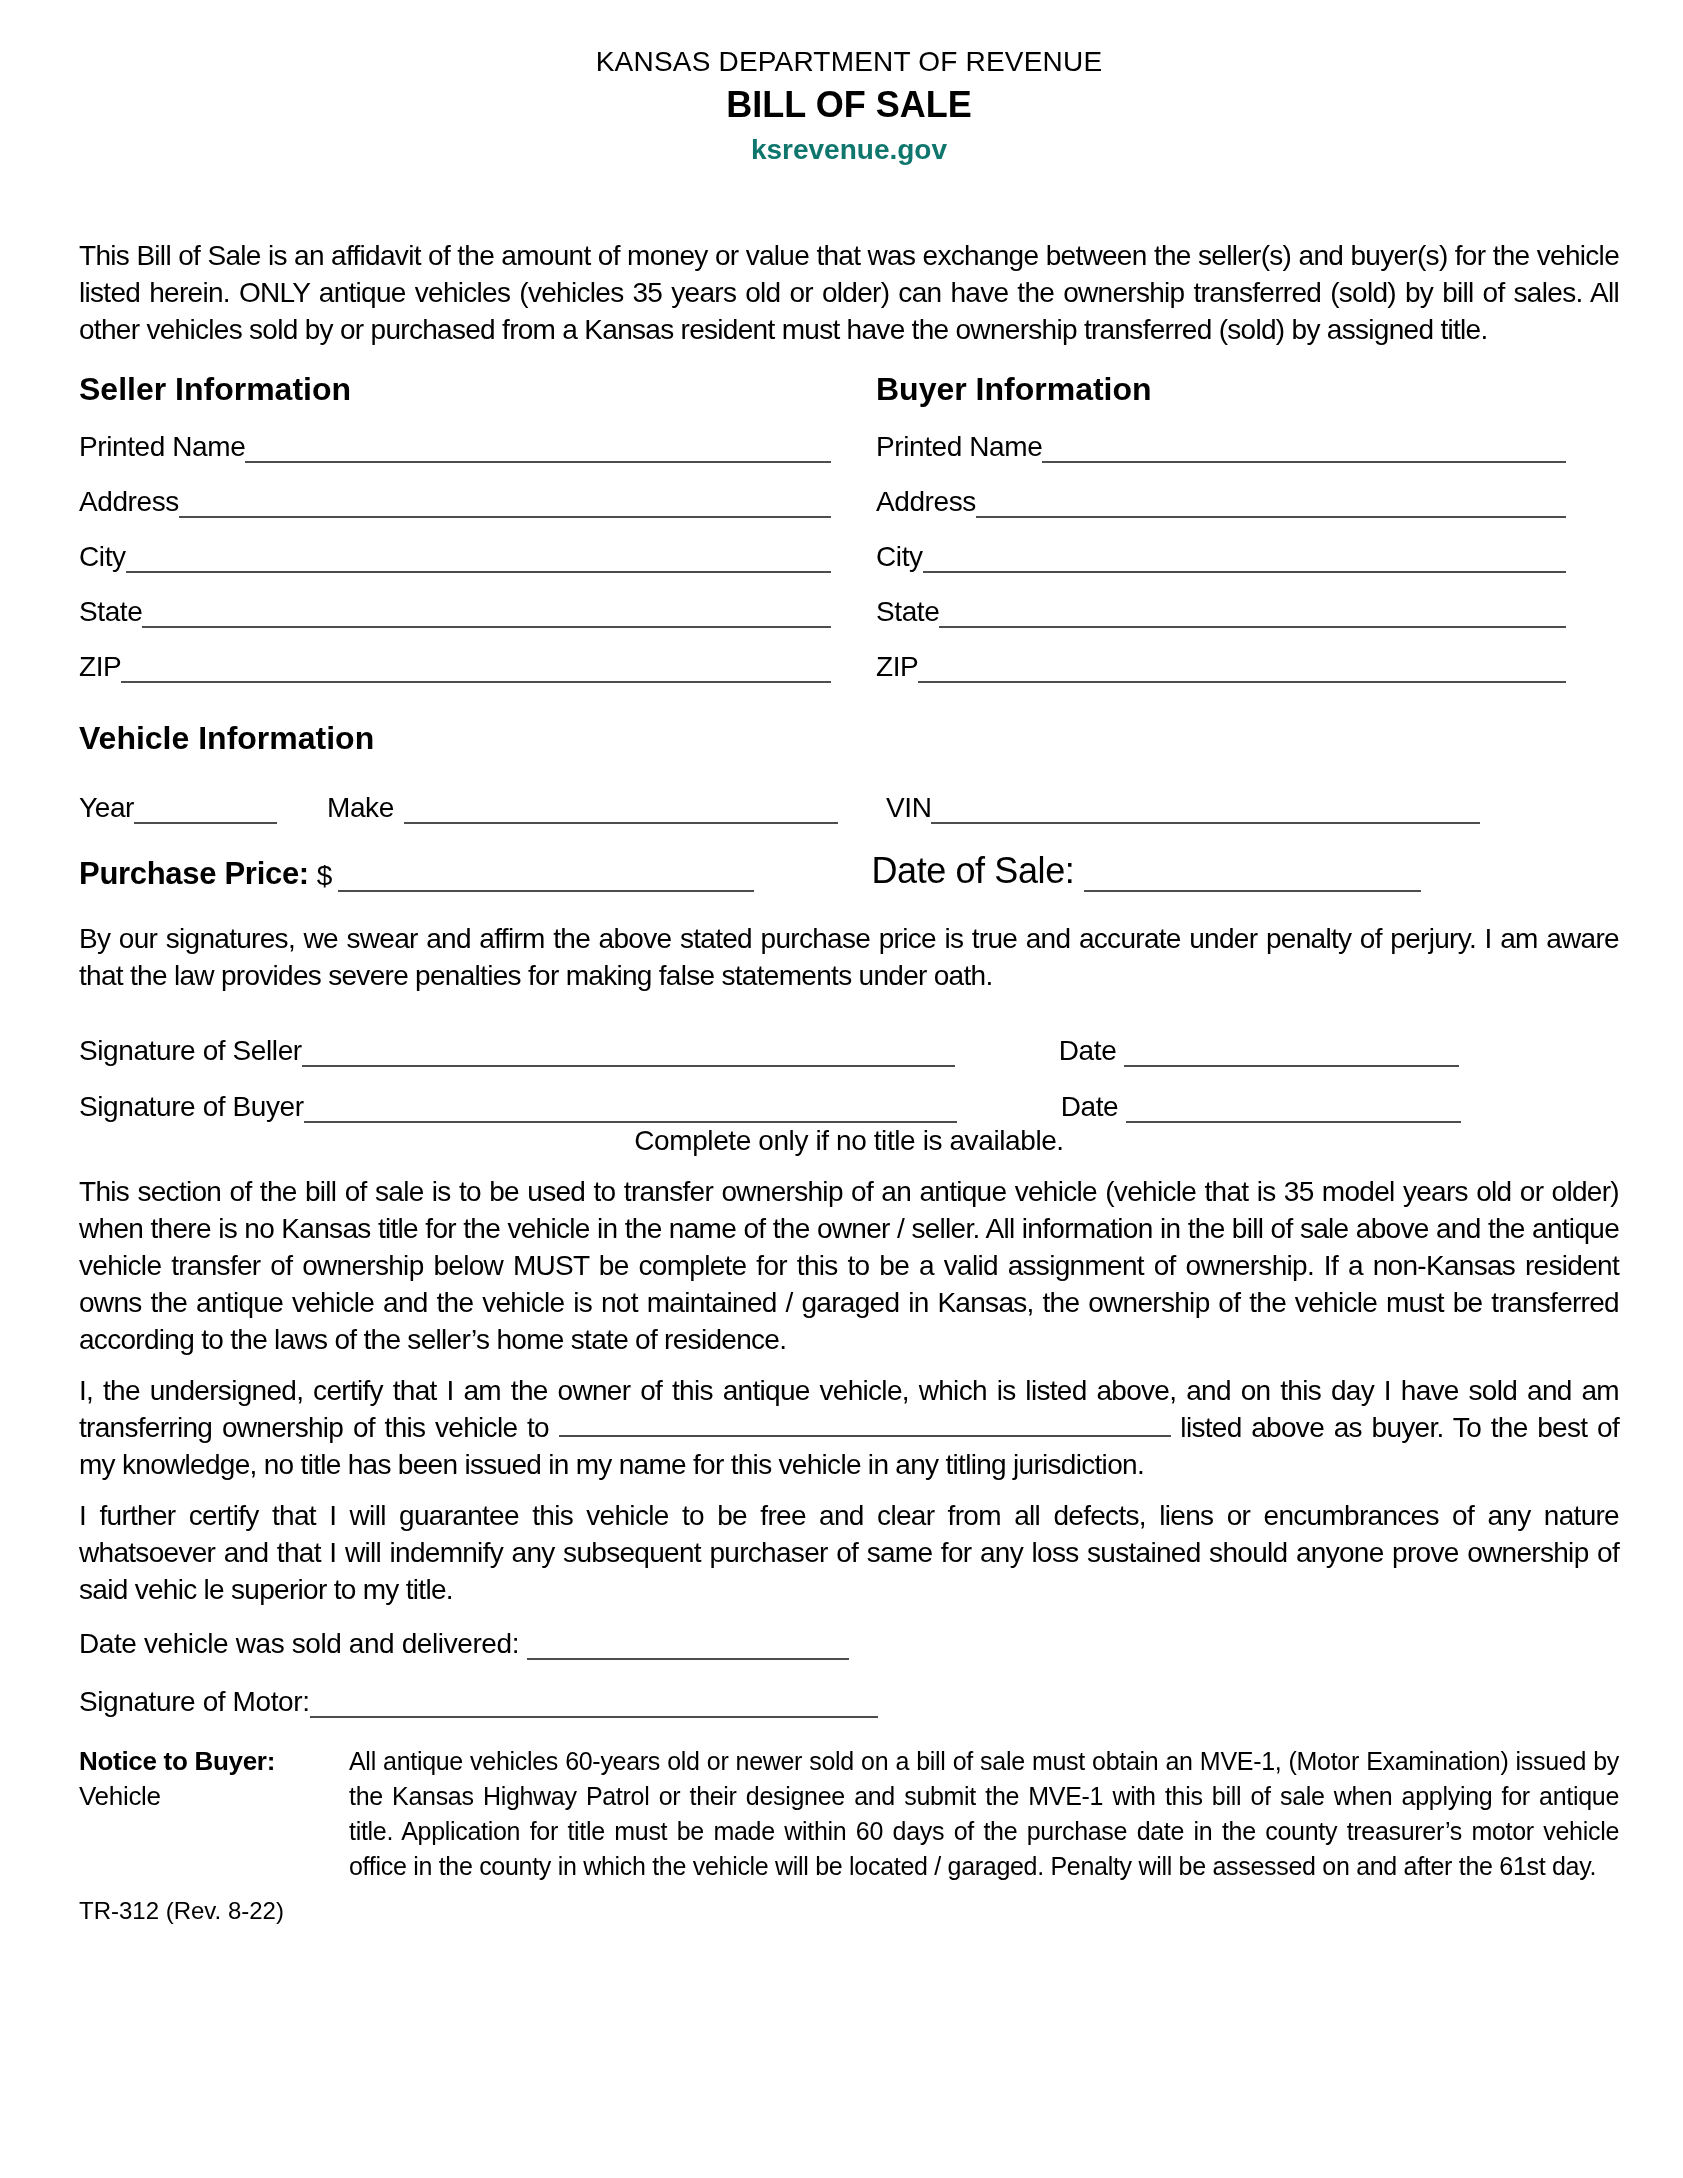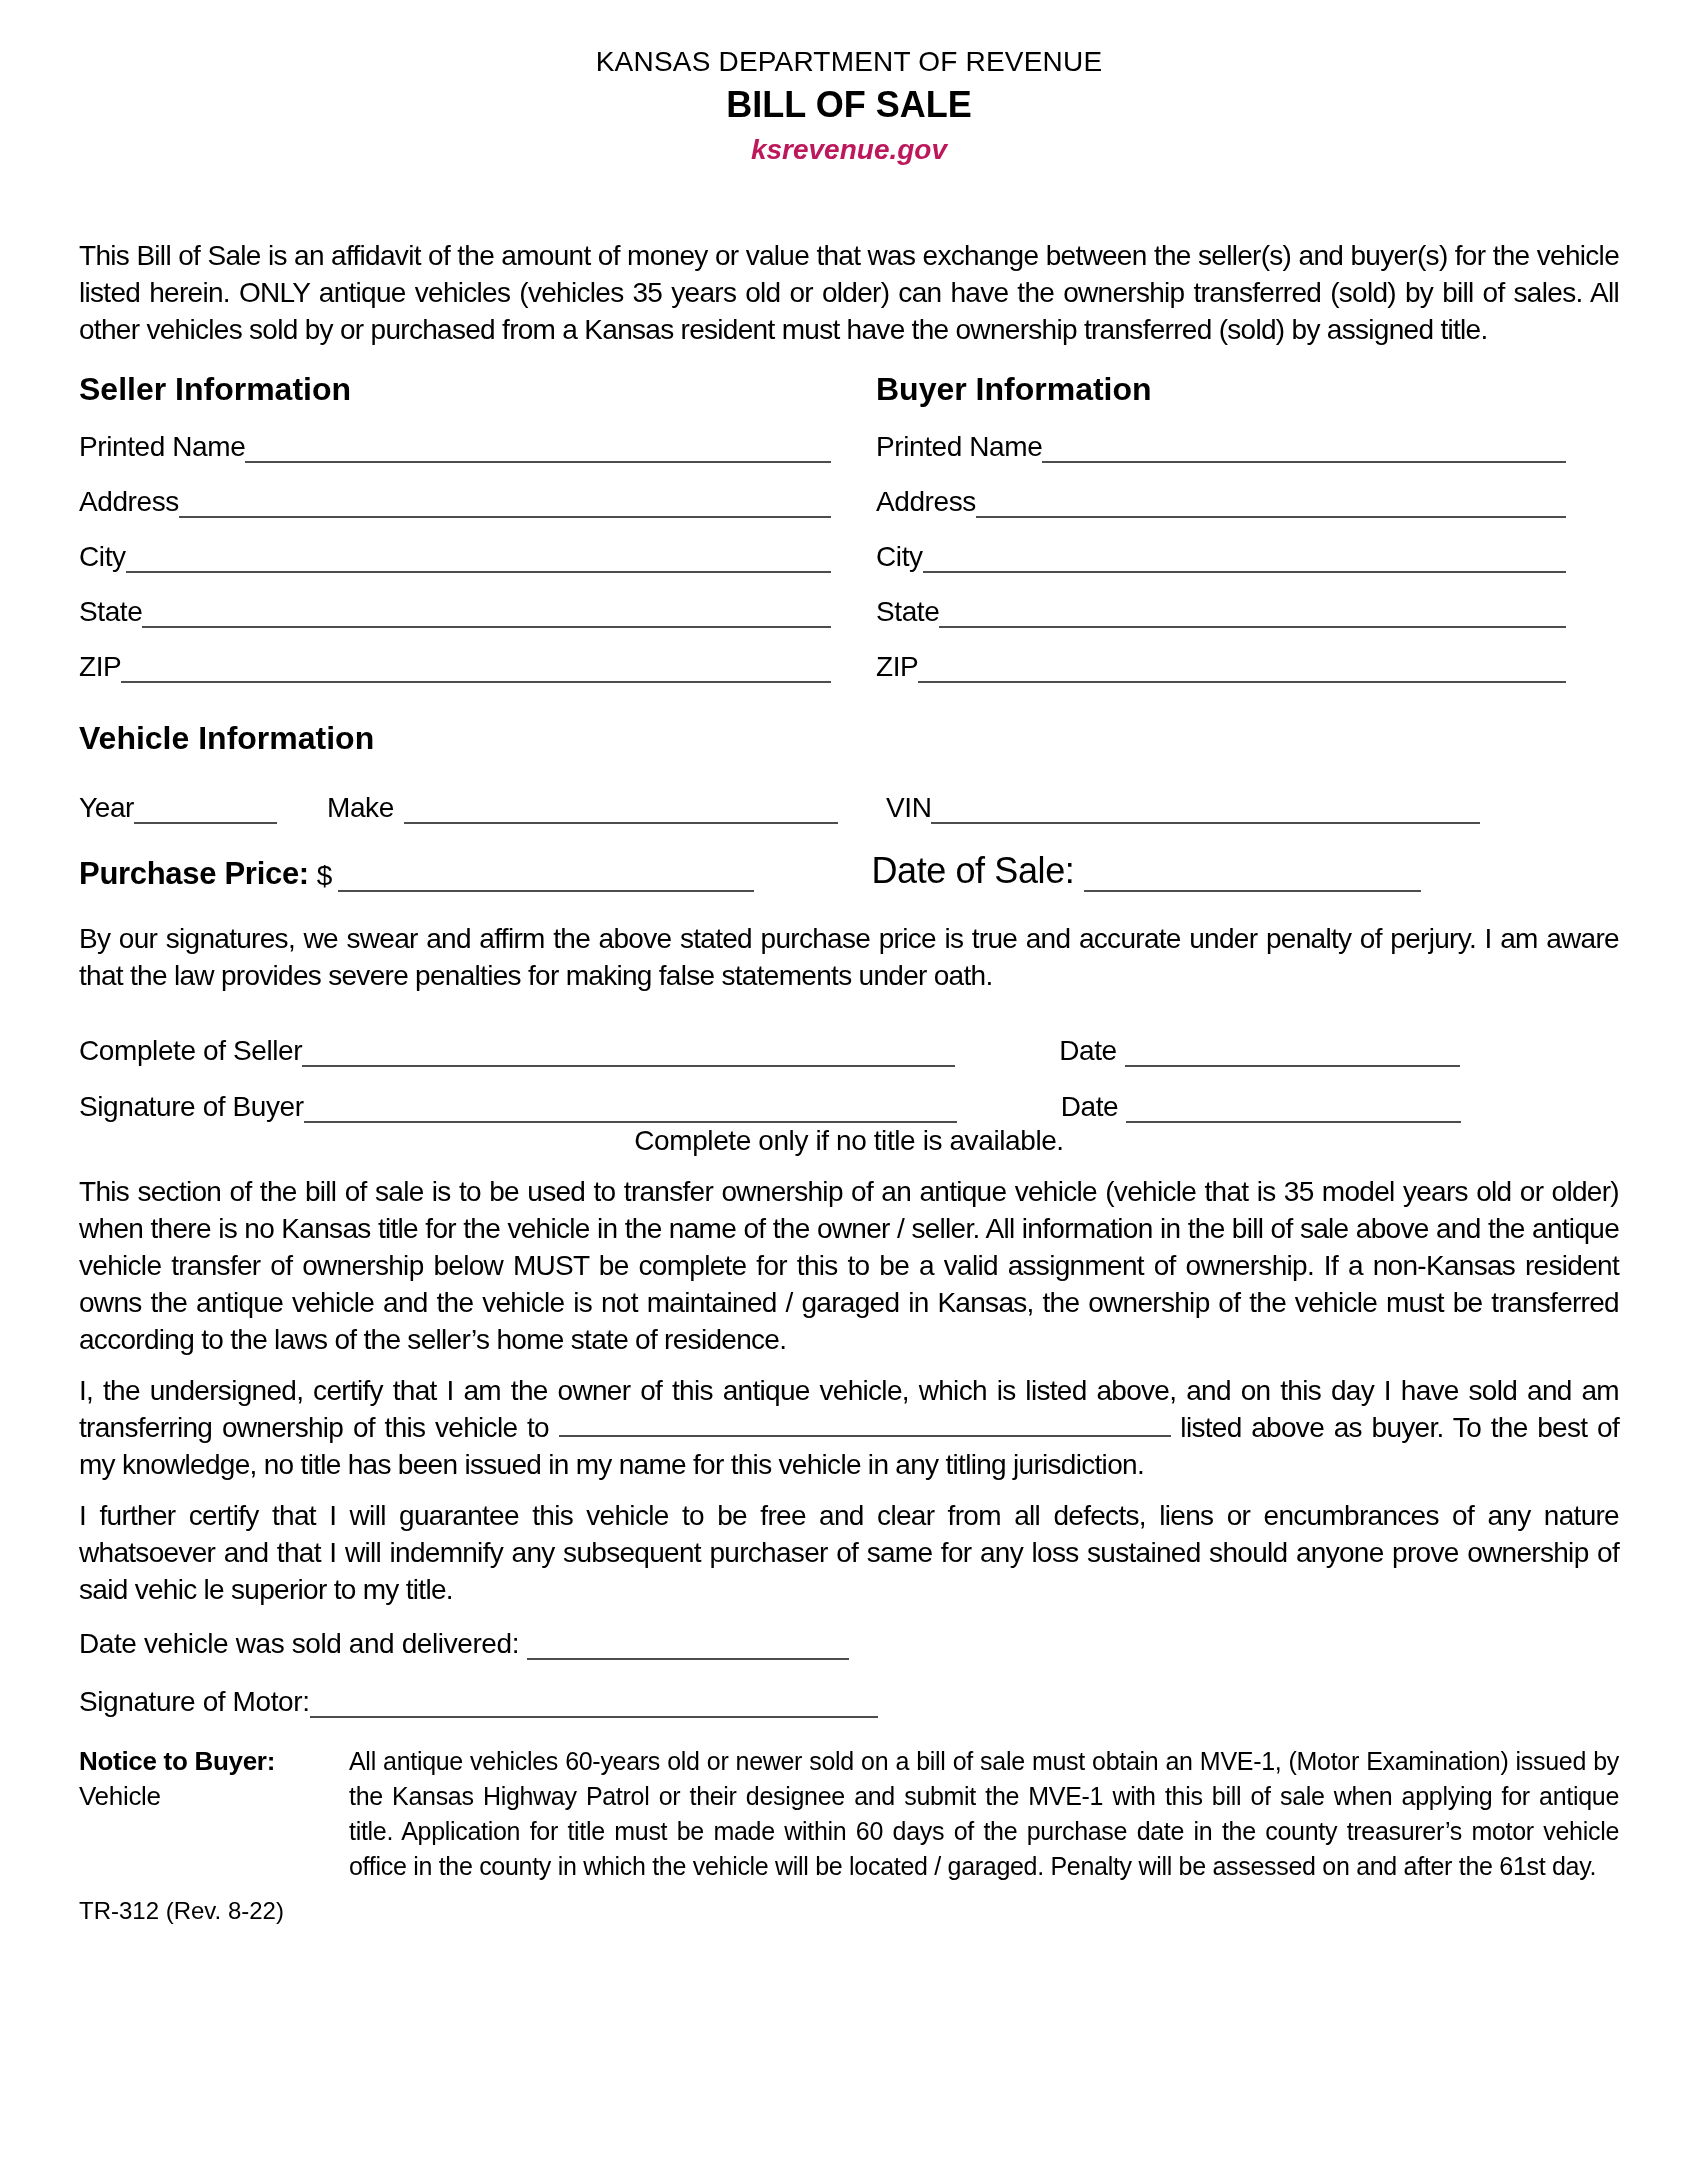--- a/index.html
+++ b/index.html
@@ -8,21 +8,21 @@
     font-family:"Liberation Sans", sans-serif;
     color:#000;
     -webkit-font-smoothing:antialiased;
   }
   .page{box-sizing:border-box;width:1683px;height:2178px;padding:46px 64px 0 79px;overflow:hidden;}
 
   
   .hdr{text-align:center;}
   .hdr-dept{font-size:28px;letter-spacing:0.2px;}
   .hdr-title{font-size:36px;font-weight:bold;margin-top:6px;}
-  .hdr-site{font-size:28px;font-weight:bold;color:#be185d;margin-top:8px;font-style:italic;}
+  .hdr-site{font-size:28px;font-weight:bold;color:#0f766e;margin-top:8px;}
 
   
   .para{font-size:28px;line-height:37px;letter-spacing:-0.7px;text-align:justify;margin:14px 0 0 0;}
   .para.intro{margin-top:71px;}
 
   
   .field{display:flex;align-items:flex-end;}
   .flabel{white-space:nowrap;font-size:28px;letter-spacing:-0.4px;}
   .fline{flex:1 1 auto;border-bottom:2px solid #4d4d4d;min-height:10px;font-size:26px;}
 
@@ -156,21 +156,21 @@
     <span class="pp-label">Purchase Price:</span>
     <span class="pp-dollar">$</span>
     <span class="pp-line"></span>
     <span class="dos-label">Date of Sale:</span>
     <span class="dos-line"></span>
   </div>
 
   <p class="para" style="margin-top:28px">By our signatures, we swear and affirm the above stated purchase price is true and accurate under penalty of perjury. I am aware that the law provides severe penalties for making false statements under oath.</p>
 
   <div class="sigrow first">
-    <span class="flabel">Complete of Seller</span>
+    <span class="flabel">Signature of Seller</span>
     <span class="sig-line"></span>
     <span class="date-label">Date</span>
     <span class="date-line"></span>
   </div>
   <div class="sigrow second">
     <span class="flabel">Signature of Buyer</span>
     <span class="sig-line"></span>
     <span class="date-label">Date</span>
     <span class="date-line"></span>
   </div>

